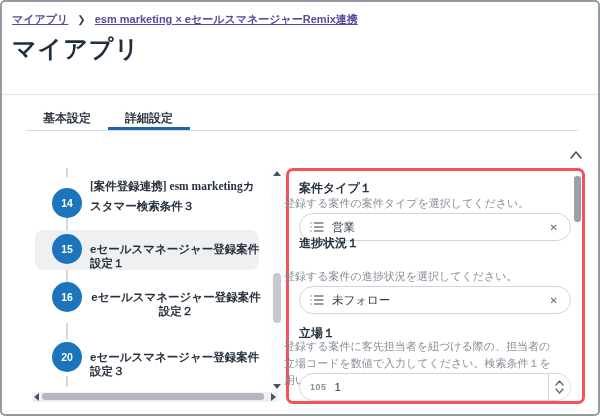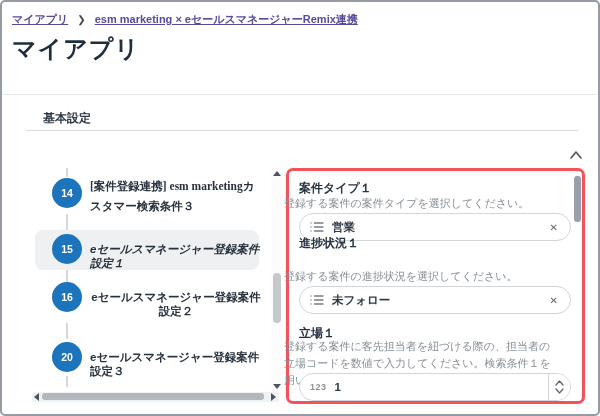--- a/index.html
+++ b/index.html
@@ -43,21 +43,21 @@
   .tri-left { border-top:4px solid transparent; border-bottom:4px solid transparent; border-right:5px solid #4c545d; left:32px; top:391px; cursor:pointer; }
   .tri-right{ border-top:4px solid transparent; border-bottom:4px solid transparent; border-left:5px solid #4c545d; left:269px; top:391px; cursor:pointer; }
   
   .highlight-box { position:absolute; left:284px; top:166px; width:299px; height:236px;
     border:3px solid #f4515a; border-radius:7px; }
   .field-label { position:absolute; left:297px; font-size:12px; font-weight:700; color:#273340; }
   .field-help { position:absolute; left:282px; width:272px; font-size:11px; color:#868e96; line-height:17px; }
   .pill { position:absolute; left:297px; width:272px; height:28px; background:#fff;
     border:1px solid #d2d6da; border-radius:14px; display:flex; align-items:center;
     padding:0 10px; overflow:hidden; cursor:pointer; }
-  .pill-value { font-size:11.5px; font-weight:700; color:#2c3844; margin-left:8px; }
+  .pill-value { font-size:11.5px; font-weight:400; color:#2c3844; margin-left:8px; }
   .pill-spacer { flex:1; }
   .clear-x { font-size:10px; color:#5f6770; cursor:pointer; padding:2px; }
   .num-prefix { font-size:9px; font-weight:600; color:#8b9299; letter-spacing:0.5px; }
   .spinner { position:absolute; right:0; top:0; width:22px; height:26px; border-left:1px solid #d2d6da;
     display:flex; flex-direction:column; align-items:center; justify-content:center; gap:2px; background:#fff; }
   .spin-btn { cursor:pointer; line-height:0; display:block; }
   svg { display:block; }
 </style>
 </head>
 <body>
@@ -68,41 +68,42 @@
     <a class="crumb">マイアプリ</a>
     <span class="crumb-sep">❯</span>
     <a class="crumb">esm marketing × eセールスマネージャーRemix連携</a>
   </nav>
 
   <h1 class="page-title">マイアプリ</h1>
   <div class="divider"></div>
 
   <div class="tabbar">
     <div class="tab">基本設定</div>
+    <div class="tab active">詳細設定</div>
   </div>
 
   <div class="collapse-btn">
     <svg width="14" height="10" viewBox="0 0 14 10">
         <polyline points="2,8 7,2 12,8" fill="none" stroke="#4a525c" stroke-width="1.6" stroke-linecap="round" stroke-linejoin="round"></polyline>
       </svg>
   </div>
 
   <div class="conn" style="top:166px;height:9px;"></div>
   <div class="conn" style="top:212px;height:17px;"></div>
   <div class="conn" style="top:266px;height:18px;"></div>
   <div class="conn" style="top:321px;height:16px;"></div>
   <div class="conn" style="top:374px;height:11px;"></div>
 
   <div class="step-row" style="top:172px;height:48px;">
-    <div class="step-circle" style="top:4px;">14</div>
+    <div class="step-circle" style="top:14px;">14</div>
     <div class="step-label" style="top:2px;font-family:Liberation Serif, serif;">[案件登録連携] esm marketingカスタマー検索条件３</div>
   </div>
   <div class="step-row selected" style="top:228px;height:40px;">
     <div class="step-circle" style="top:4px;">15</div>
-    <div class="step-label" style="top:12px;line-height:14px;font-style:italic;">eセールスマネージャー登録案件設定１</div>
+    <div class="step-label" style="top:12px;line-height:14px;">eセールスマネージャー登録案件設定１</div>
   </div>
   <div class="step-row" style="top:280px;height:30px;">
     <div class="step-circle" style="top:0;">16</div>
     <div class="step-label" style="top:8px;line-height:14px;text-align:center;">eセールスマネージャー登録案件設定２</div>
   </div>
   <div class="step-row" style="top:340px;height:30px;">
     <div class="step-circle" style="top:0;">20</div>
     <div class="step-label" style="top:8px;line-height:14px;">eセールスマネージャー登録案件設定３</div>
   </div>
 
@@ -151,21 +152,21 @@
         </g>
       </svg>
     <span class="pill-value">未フォロー</span>
     <span class="pill-spacer"></span>
     <span class="clear-x">✕</span>
   </div>
 
   <div class="field-label" style="top:323px;">立場１</div>
   <div class="field-help" style="top:336px;">登録する案件に客先担当者を紐づける際の、担当者の立場コードを数値で入力してください。検索条件１を用いて案件連携を行う場合は必須入力です。</div>
   <div class="pill" style="top:371px;">
-    <span class="num-prefix">123</span>
+    <span class="num-prefix">105</span>
     <span class="pill-value">1</span>
     <span class="pill-spacer"></span>
     <span class="spinner">
       <span class="spin-btn">
           <svg width="9" height="6" viewBox="0 0 9 6">
             <polyline points="1,5 4.5,1 8,5" fill="none" stroke="#5f6770" stroke-width="1.3" stroke-linecap="round" stroke-linejoin="round"></polyline>
           </svg>
         </span>
       <span class="spin-btn">
           <svg width="9" height="6" viewBox="0 0 9 6">

